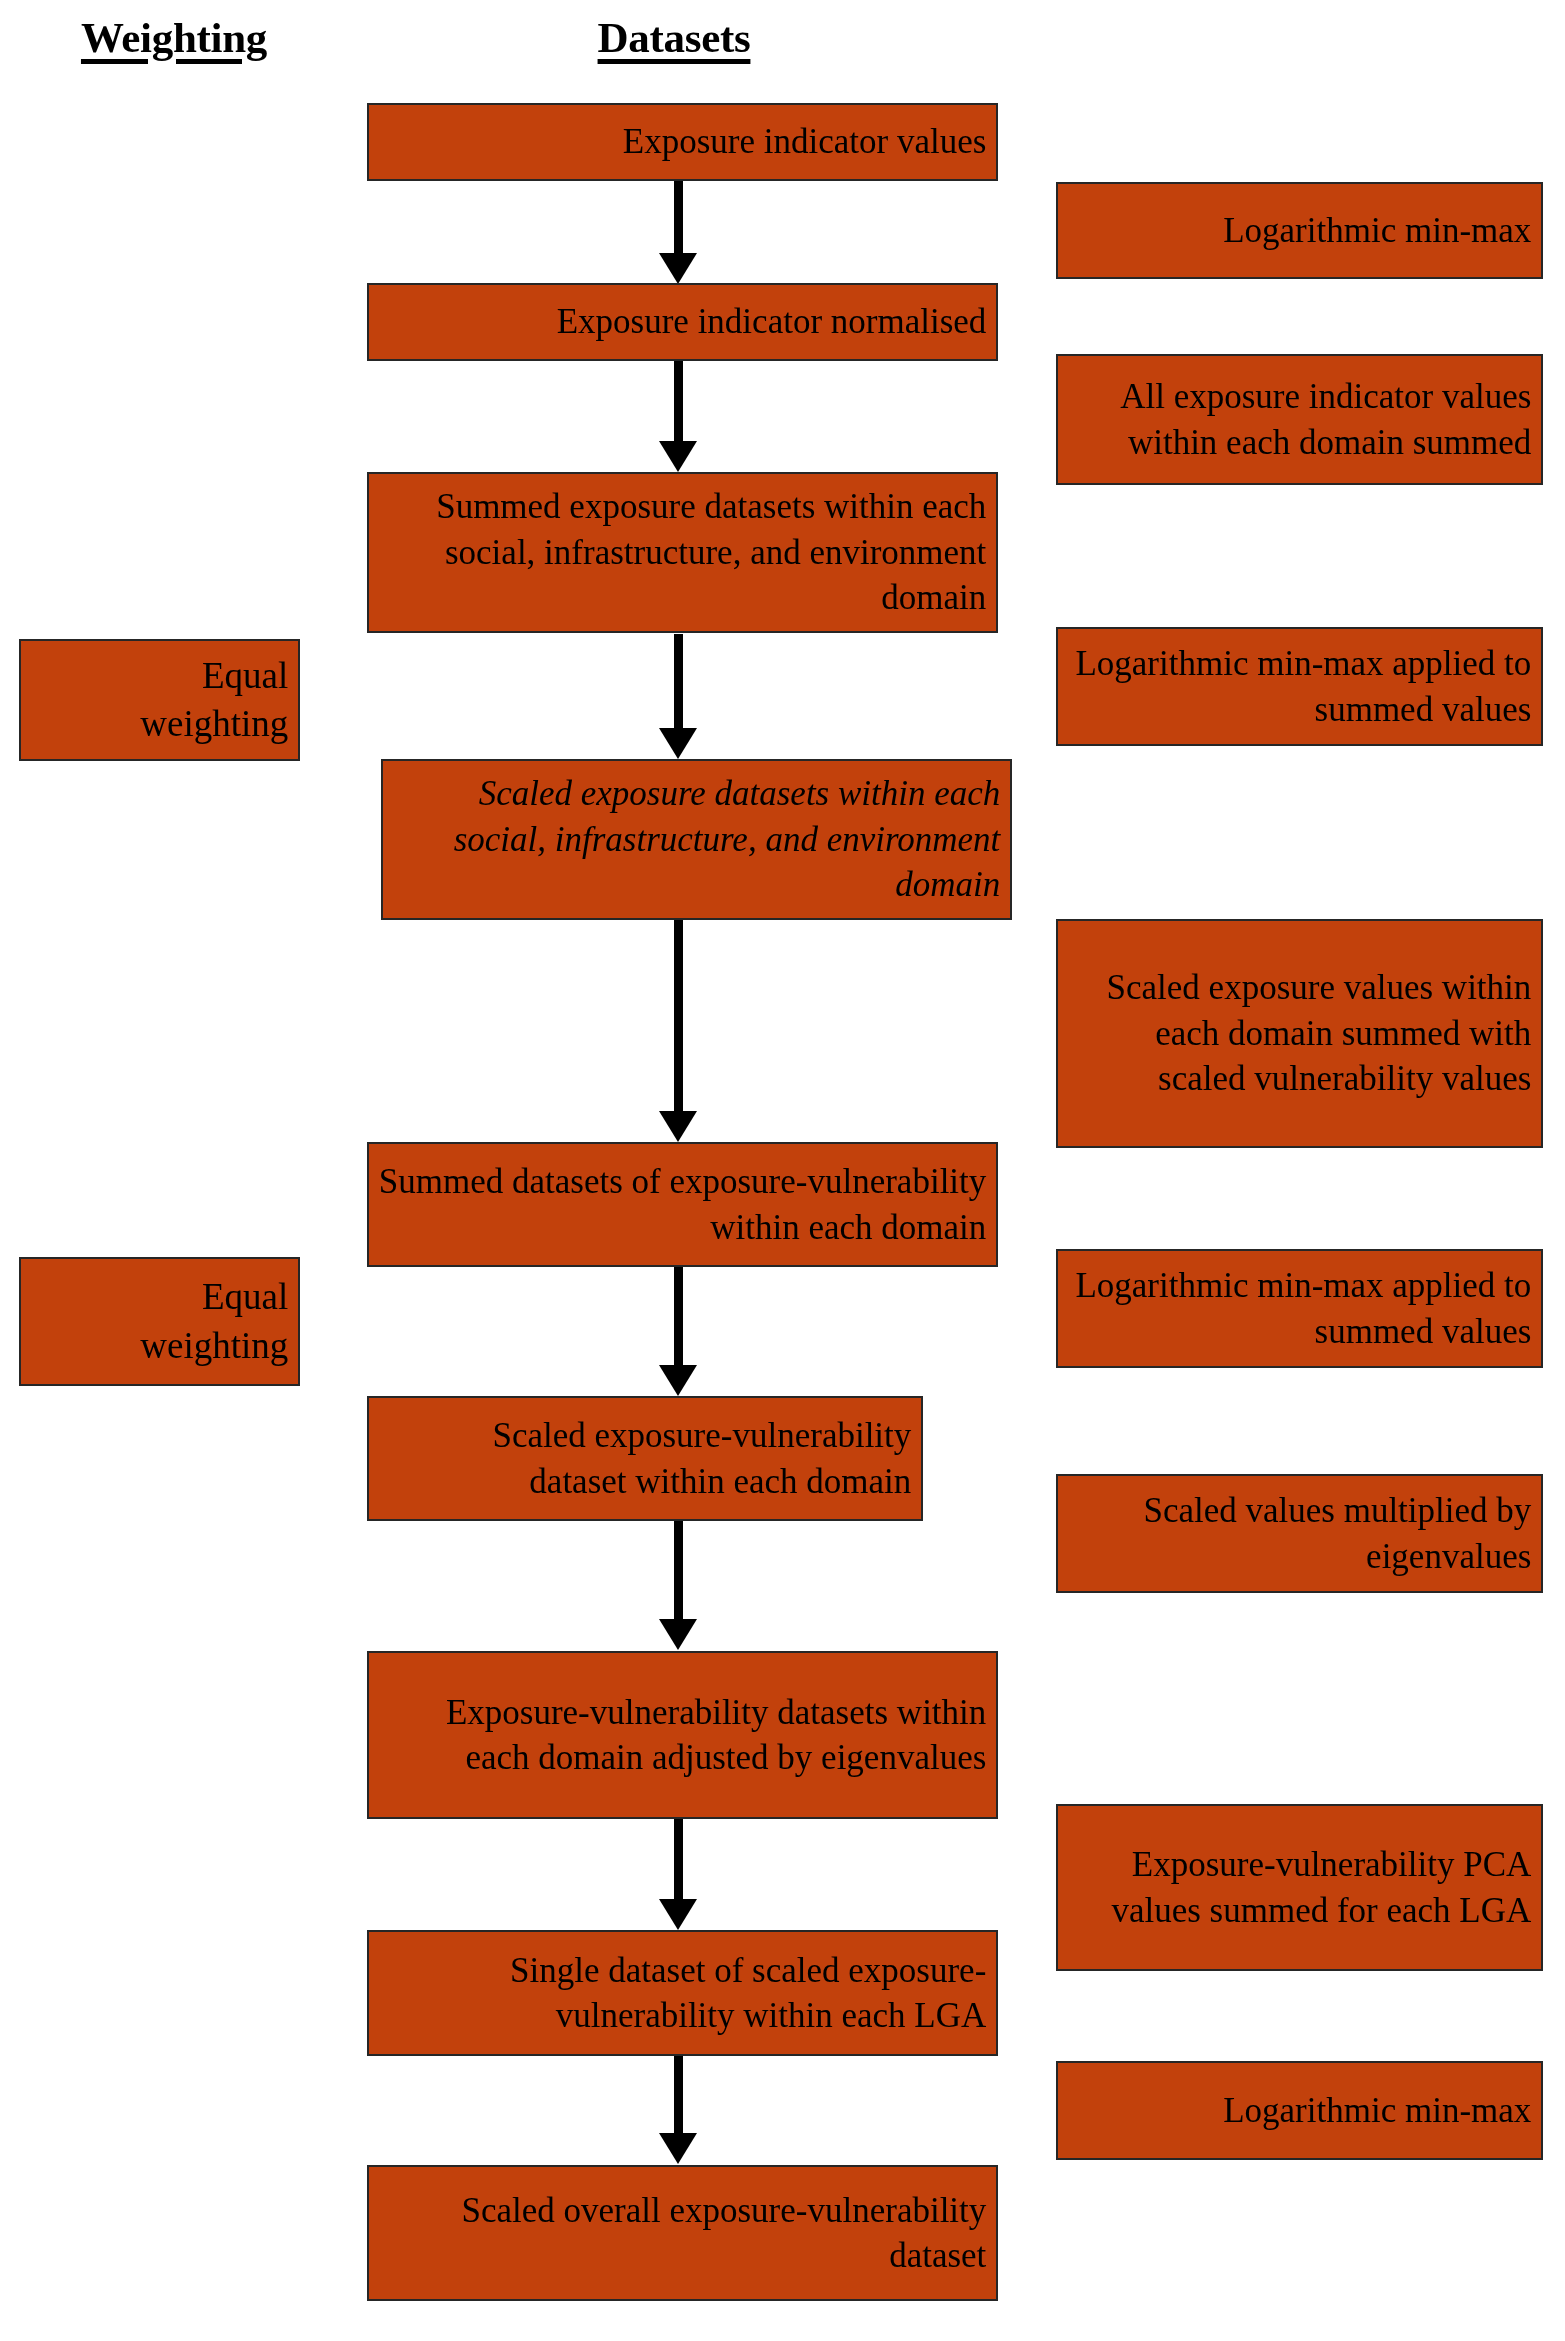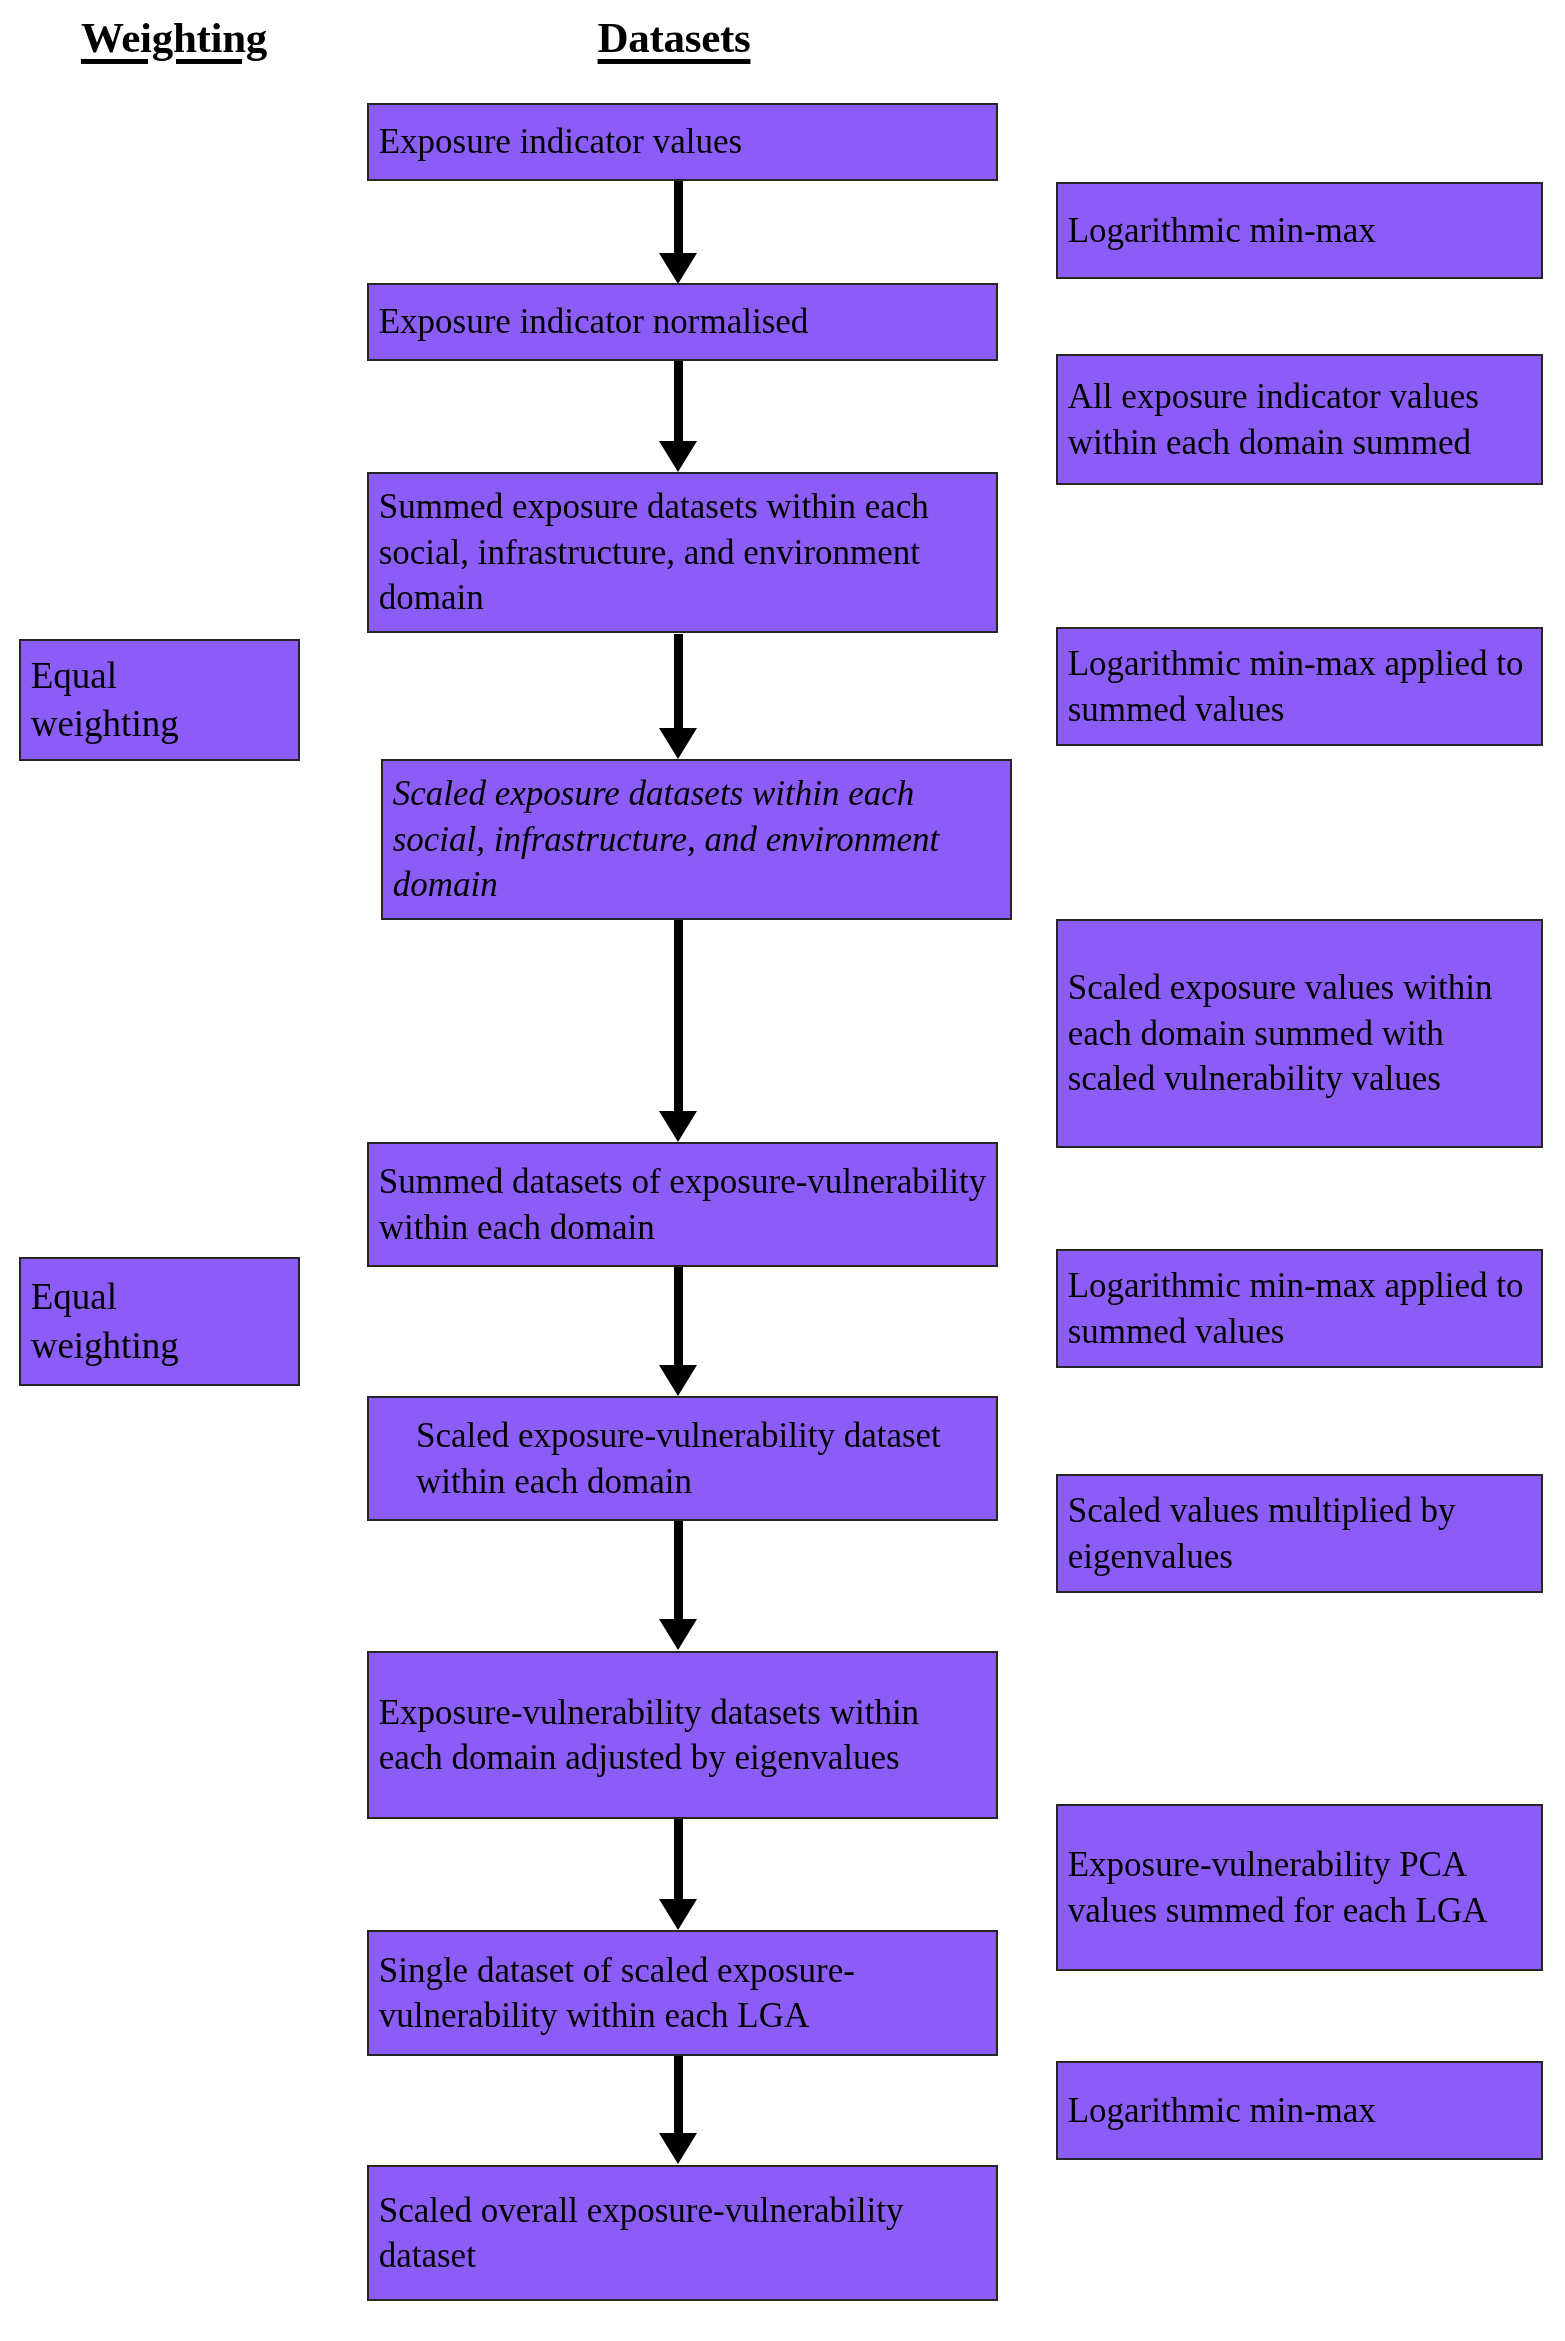--- a/index.html
+++ b/index.html
@@ -17,25 +17,25 @@
     text-underline-offset:7px;
     text-decoration-thickness:4.9px;
     letter-spacing:-0.3px;
     white-space:nowrap;
   }
 
   .node{
     position:absolute;
     box-sizing:border-box;
     border:2.8px solid #262626;
-    background:#8b5cf6;
+    background:#c2410c;
     display:flex;
     align-items:center;
     justify-content:center;
-    text-align:left;
+    text-align:right;
     font-size:35px;
     line-height:1.30;
     padding:4.2px 9.7px;
   }
   .node span{display:block;width:100%;}
 
   .arrow{position:absolute;}
   .arrow .shaft{
     position:absolute;
     left:50%;
@@ -112,21 +112,21 @@
 
   <div class="node" style="left:367px;top:1142px;width:631px;height:125px;">
     <span>Summed datasets of exposure-vulnerability within each domain</span>
   </div>
 
   <div class="arrow" style="left:659px;top:1267px;width:38px;height:129px;">
     <div class="shaft" style="height:99px;"></div>
     <div class="head"></div>
   </div>
 
-  <div class="node" style="left:367px;top:1396px;width:631px;height:125px;padding-left:47px;">
+  <div class="node" style="left:367px;top:1396px;width:556px;height:125px;padding-left:47px;">
     <span>Scaled exposure-vulnerability dataset within each domain</span>
   </div>
 
   <div class="arrow" style="left:659px;top:1521px;width:38px;height:129px;">
     <div class="shaft" style="height:99px;"></div>
     <div class="head"></div>
   </div>
 
   <div class="node" style="left:367px;top:1651px;width:631px;height:168px;">
     <span>Exposure-vulnerability datasets within each domain adjusted by eigenvalues</span>

